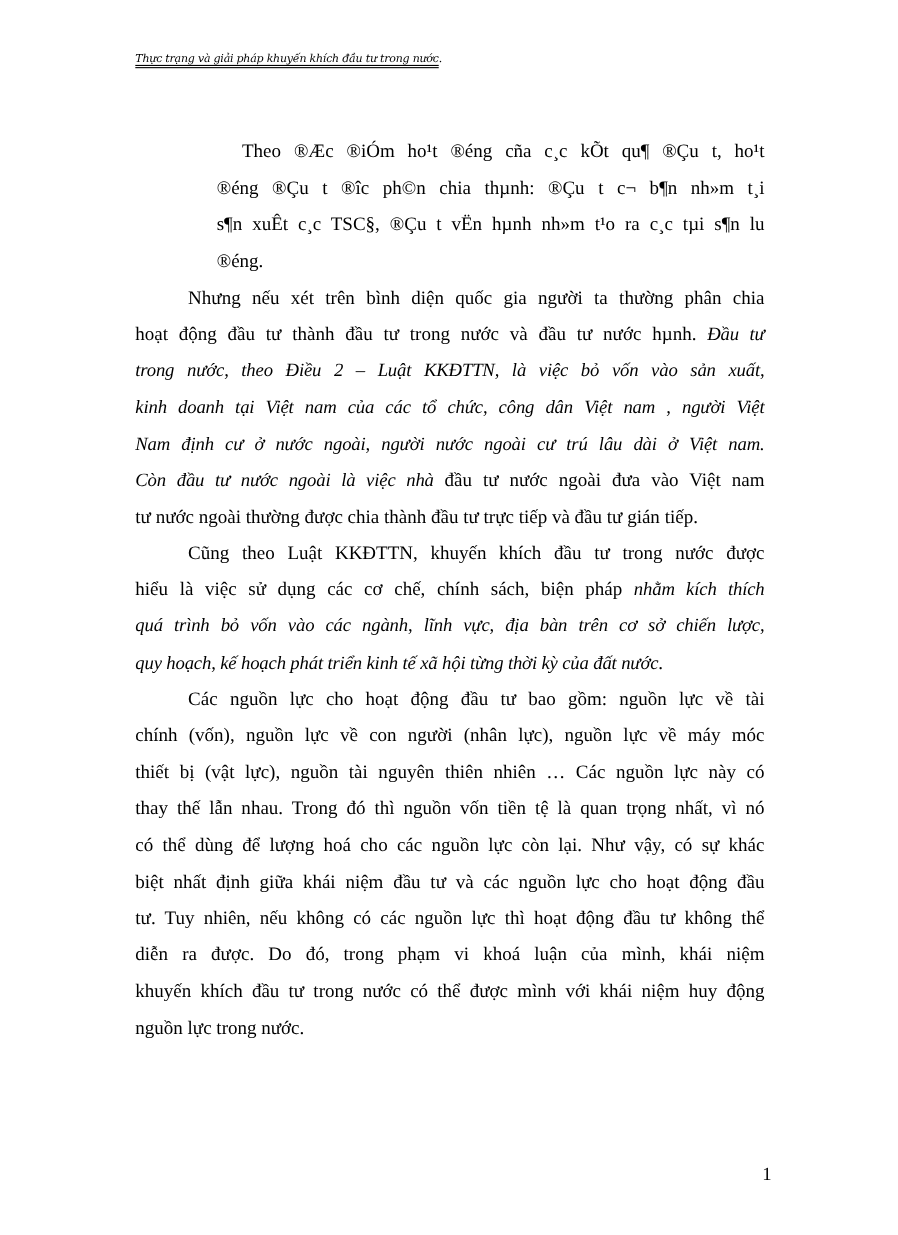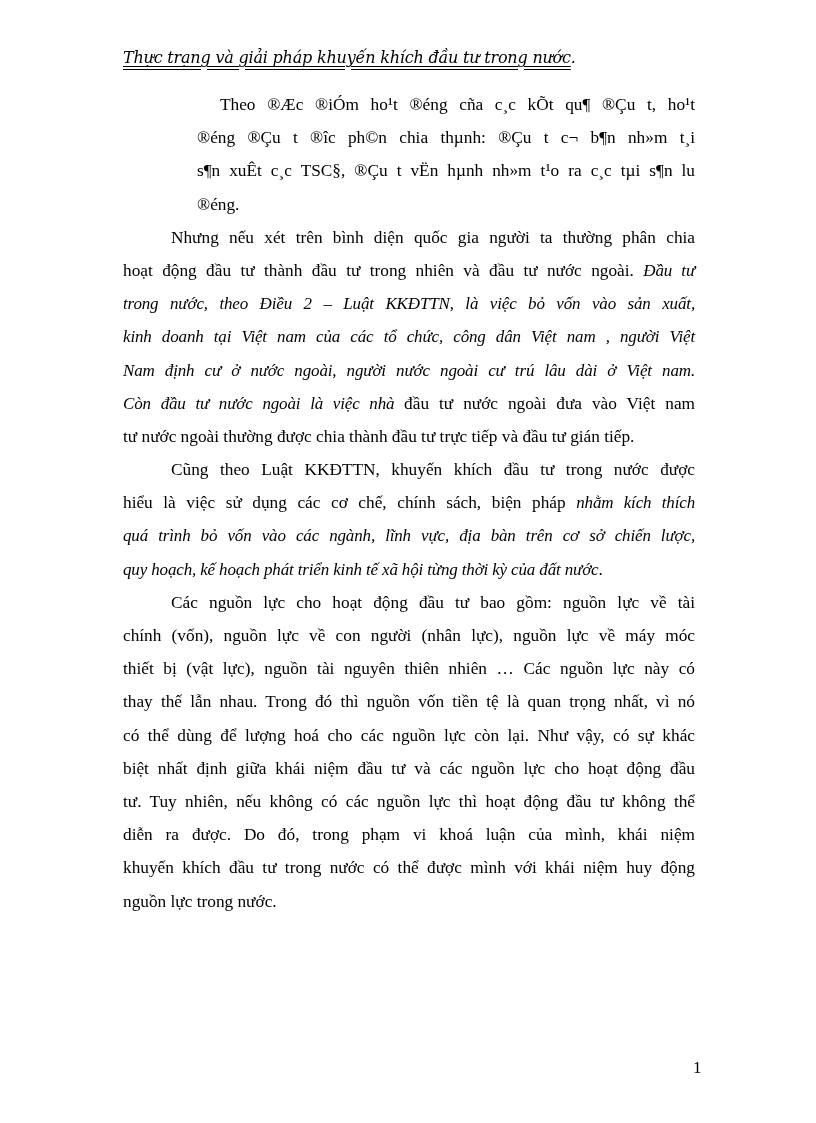--- a/index.html
+++ b/index.html
@@ -20,21 +20,21 @@
       width: 816px;
       height: 1123px;
       background: #ffffff;
     }
     .running-header {
       position: absolute;
       left: 123px;
       top: 48px;
       font-family: "DejaVu Serif", serif;
       font-style: italic;
-      font-size: 16px;
+      font-size: 10px;
       letter-spacing: -0.2px;
       white-space: nowrap;
     }
     .running-header .title {
       text-decoration: underline double;
       text-underline-offset: 3px;
     }
     .body-text {
       position: absolute;
       left: 123px;
@@ -52,20 +52,21 @@
       text-align-last: justify;
     }
     .line.last {
       text-align-last: left;
     }
     .line.indent-block {
       padding-left: 74px;
     }
     .line.indent-block-first {
       padding-left: 97px;
+      margin-top: 33px;
     }
     .line.para-first {
       padding-left: 48px;
     }
     .it {
       font-family: Liberation Serif, serif;
       font-style: italic;
       font-size: 17px;
       letter-spacing: -0.15px;
     }
@@ -89,21 +90,21 @@
 
   <div class="body-text" id="body-text">
     <div id="indented-block">
         <div class="line indent-block-first">Theo ®Æc ®iÓm ho¹t ®éng cña c¸c kÕt qu¶ ®Çu t,   ho¹t</div>
         <div class="line indent-block">®éng ®Çu t  ®îc  ph©n chia thµnh: ®Çu t  c¬ b¶n nh»m t¸i</div>
         <div class="line indent-block">s¶n xuÊt c¸c TSC§, ®Çu t  vËn hµnh nh»m t¹o ra c¸c tµi s¶n lu</div>
         <div class="line indent-block last">®éng.</div>
       </div>
     <div id="p1">
         <div class="line para-first"><span>Nhưng nếu xét trên bình diện quốc gia người ta thường phân chia</span></div>
-        <div class="line"><span>hoạt động đầu tư thành đầu tư trong nhiên và đầu tư nước ngoài. </span><span class="it">Đầu tư</span></div>
+        <div class="line"><span>hoạt động đầu tư thành đầu tư trong nước và đầu tư nước hµnh. </span><span class="it">Đầu tư</span></div>
         <div class="line"><span class="it">trong nước, theo Điều 2 – Luật KKĐTTN, là việc bỏ vốn vào sản xuất,</span></div>
         <div class="line"><span class="it">kinh doanh tại Việt nam của các tổ chức, công dân Việt nam , người Việt</span></div>
         <div class="line"><span class="it">Nam định cư ở nước ngoài, người nước ngoài cư trú lâu dài ở Việt nam.</span></div>
         <div class="line"><span class="it">Còn đầu tư nước ngoài là việc nhà </span><span>đầu tư nước ngoài  đưa vào Việt nam</span></div>
         <div class="line last"><span>tư nước ngoài thường được chia thành đầu tư trực tiếp và đầu tư gián tiếp.</span></div>
       </div>
     <div id="p2">
         <div class="line para-first"><span>Cũng theo Luật KKĐTTN, khuyến khích đầu tư trong nước được</span></div>
         <div class="line"><span>hiểu là việc sử dụng các cơ chế, chính sách, biện pháp </span><span class="it">nhằm kích thích</span></div>
         <div class="line"><span class="it">quá trình bỏ vốn vào các ngành, lĩnh vực, địa bàn trên cơ sở chiến lược,</span></div>

